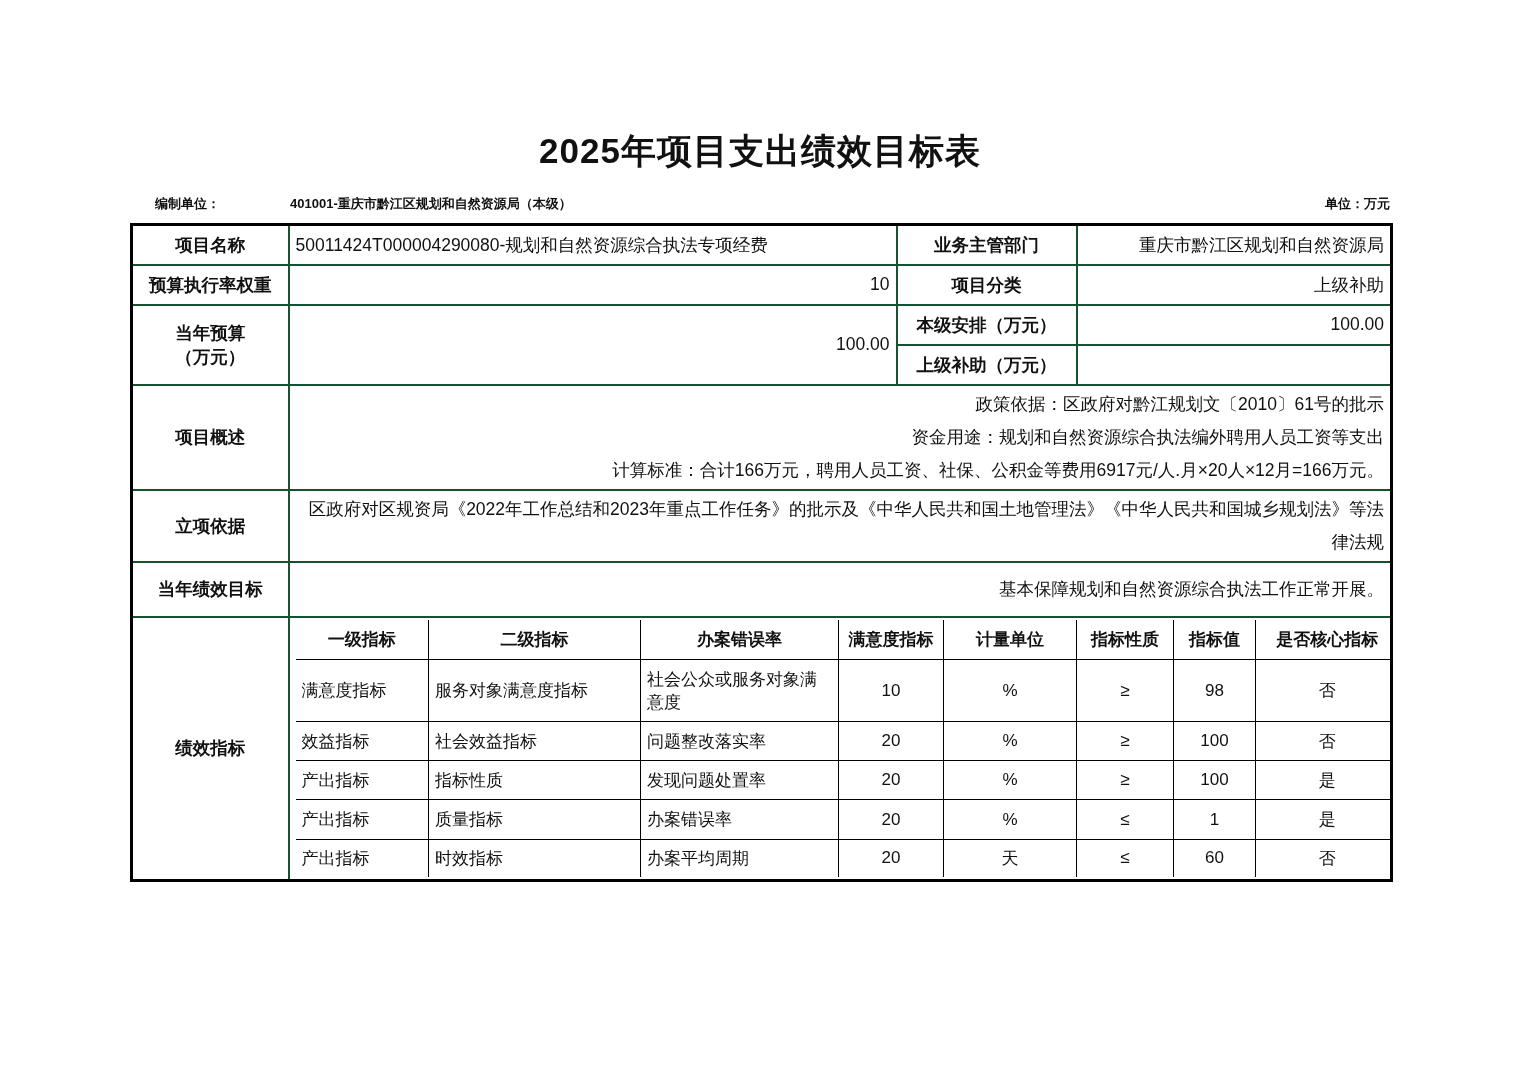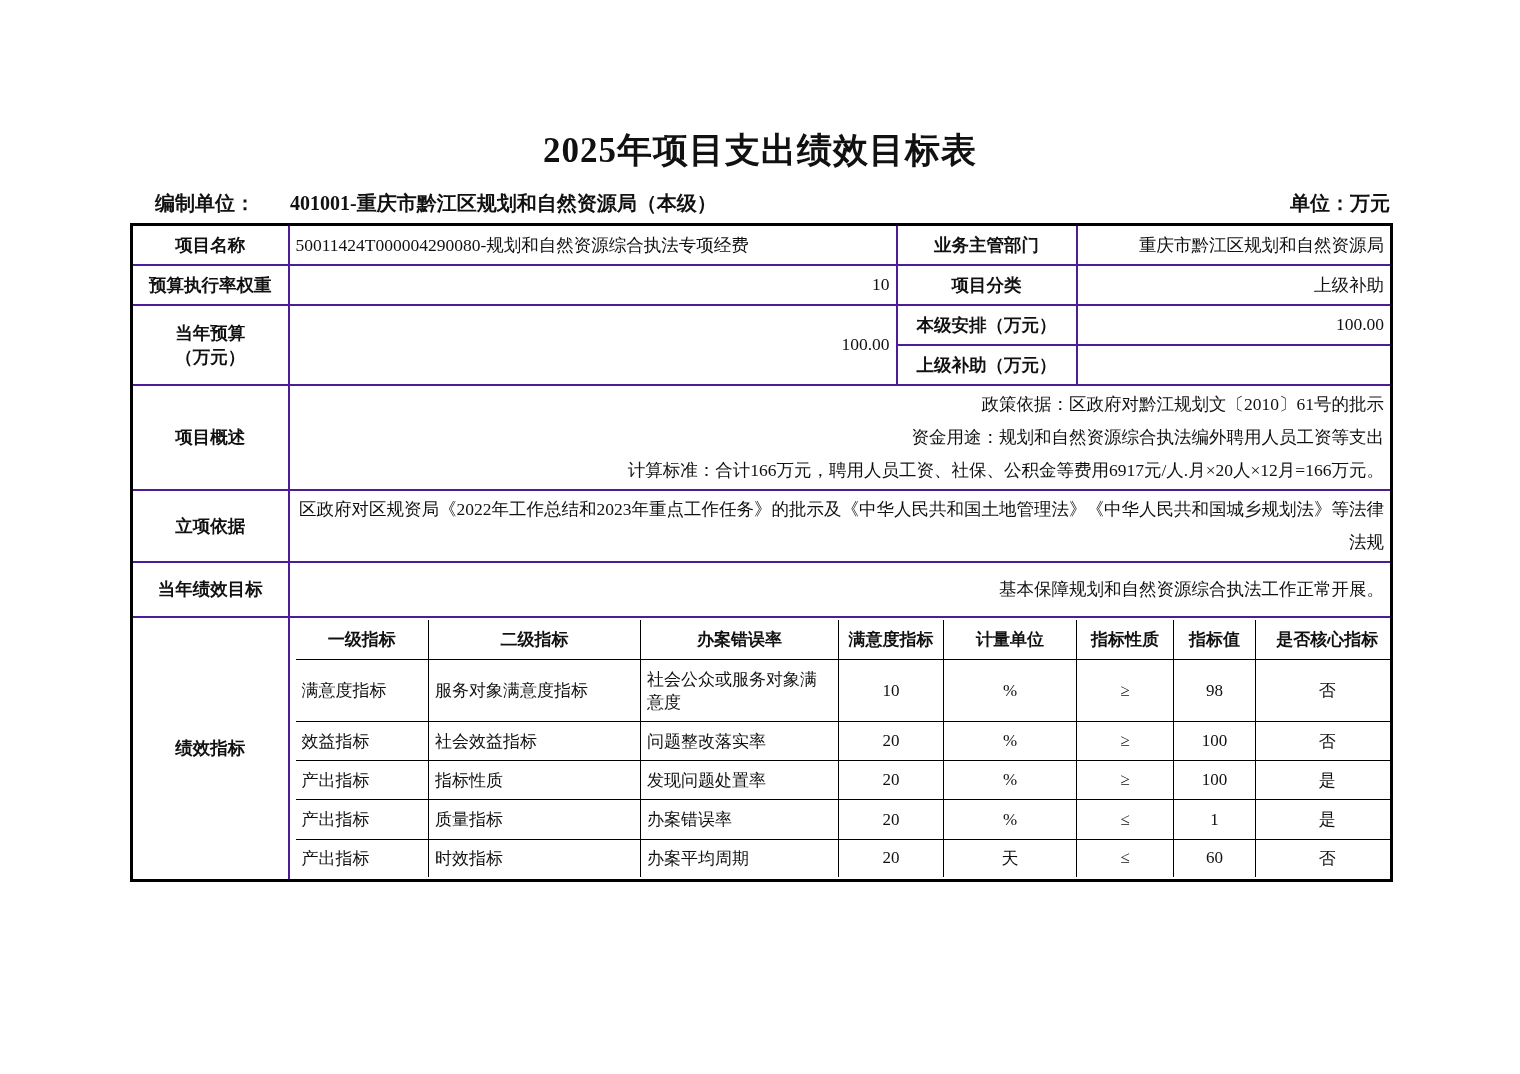--- a/index.html
+++ b/index.html
@@ -2,55 +2,55 @@
 <html><head>
 <meta charset="utf-8">
 <style>
   * { box-sizing: border-box; }
   html, body { margin: 0; padding: 0; background: #ffffff; }
   .page {
     width: 1520px;
     height: 1074px;
     background: #ffffff;
     color: #111111;
-    font-family: Liberation Serif, serif;
+    font-family: Liberation Sans, sans-serif;
     overflow: hidden;
   }
   h1.doc-title {
     margin: 0;
     padding-top: 128px;
     font-size: 35px;
     line-height: 46px;
     font-weight: bold;
     text-align: center;
     letter-spacing: 1px;
   }
   .meta-row {
     width: 1260px;
     margin: 18px 0 0 130px;
     display: flex;
     align-items: baseline;
-    font-size: 20px;
+    font-size: 13px;
     line-height: 23px;
     font-weight: bold;
   }
   .meta-label { width: 160px; padding-left: 25px; flex: 0 0 auto; }
   .meta-value { flex: 1 1 auto; }
   .meta-right { flex: 0 0 auto; }
 
   table.main {
     margin: 8px 0 0 130px;
     width: 1260px;
     border-collapse: collapse;
     table-layout: fixed;
     font-size: 17.5px;
     border: 3px solid #000;
   }
   table.main > tbody > tr > td {
-    border: 2px solid #4c1d95;
+    border: 2px solid #14532d;
     vertical-align: middle;
     padding: 2px 6px;
     overflow: hidden;
   }
   td.lbl { font-weight: bold; text-align: center; }
   td.val { text-align: right; }
   td.val.left { text-align: left; }
   .preline { white-space: pre-line; }
   .longtext { text-align: left; padding: 4px 10px; line-height: 33px; }
   tr.h40 { height: 40px; }

